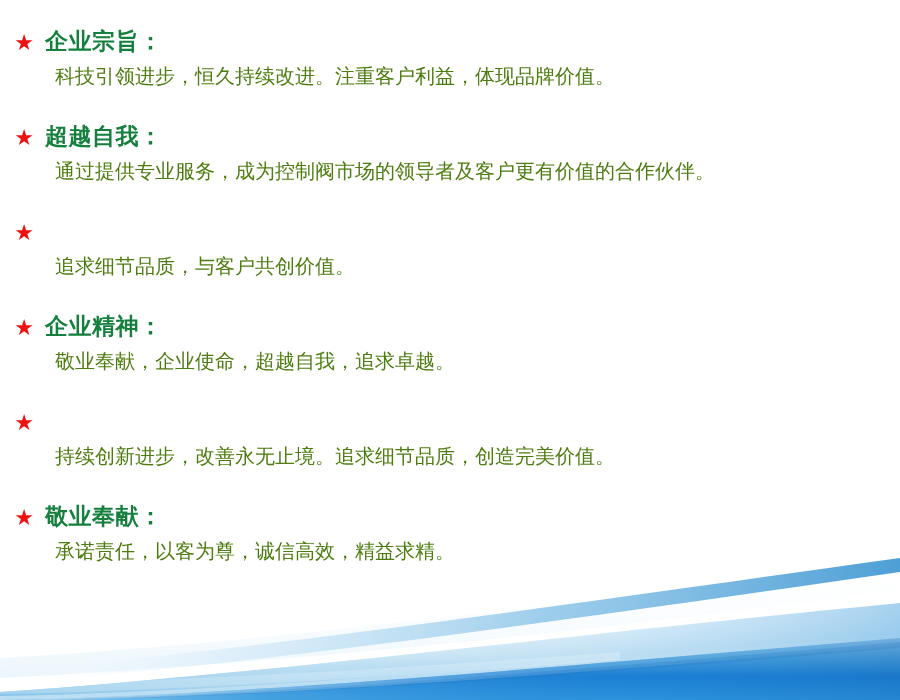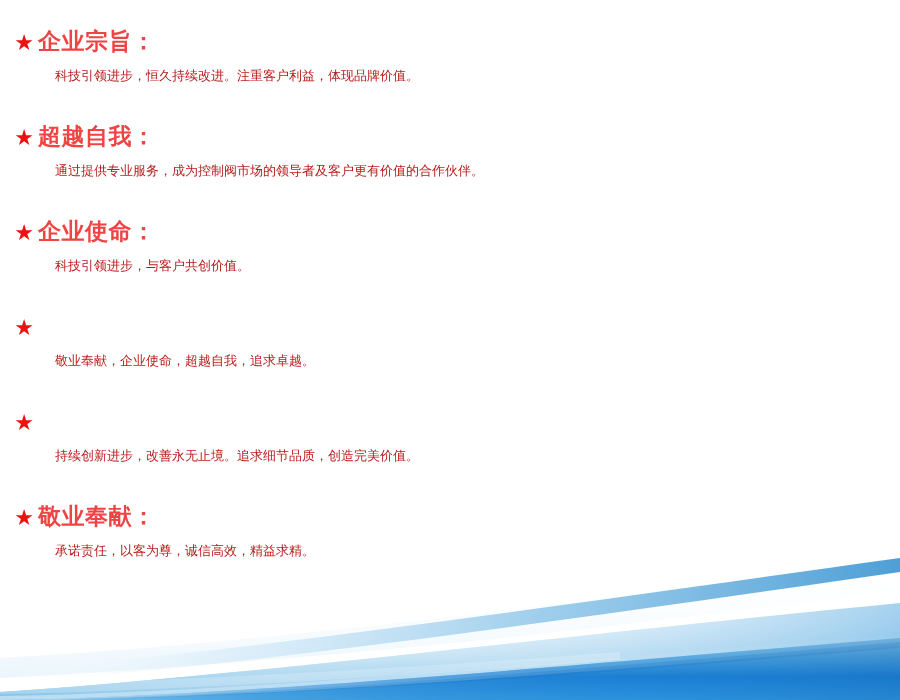--- a/index.html
+++ b/index.html
@@ -40,37 +40,37 @@
     width: 22px;
     height: 22px;
     color: #ee1111;
     font-size: 22px;
     line-height: 22px;
     text-align: center;
   }
 
   .block-heading {
     position: absolute;
-    left: 38px;
+    left: 45px;
     top: 0px;
     font-size: 23px;
     line-height: 30px;
     font-weight: bold;
-    color: #ef4444;
+    color: #15803d;
     letter-spacing: 0.5px;
     white-space: nowrap;
   }
 
   .block-body {
     position: absolute;
     left: 55px;
     top: 38px;
-    font-size: 13px;
+    font-size: 20px;
     line-height: 24px;
-    color: #b91c1c;
+    color: #4d7c0f;
     white-space: nowrap;
   }
 
   
   #wave-decoration {
     position: absolute;
     left: 0;
     bottom: 0;
     width: 900px;
     height: 150px;
@@ -97,26 +97,26 @@
     </div>
 
     <div class="culture-block">
       <span class="star-icon">★</span>
       <div class="block-heading">超越自我：</div>
       <div class="block-body">通过提供专业服务，成为控制阀市场的领导者及客户更有价值的合作伙伴。</div>
     </div>
 
     <div class="culture-block">
       <span class="star-icon">★</span>
-      <div class="block-heading">企业使命：</div>
-      <div class="block-body">科技引领进步，与客户共创价值。</div>
+      <div class="block-body">追求细节品质，与客户共创价值。</div>
     </div>
 
     <div class="culture-block">
       <span class="star-icon">★</span>
+      <div class="block-heading">企业精神：</div>
       <div class="block-body">敬业奉献，企业使命，超越自我，追求卓越。</div>
     </div>
 
     <div class="culture-block">
       <span class="star-icon">★</span>
       <div class="block-body">持续创新进步，改善永无止境。追求细节品质，创造完美价值。</div>
     </div>
 
     <div class="culture-block">
       <span class="star-icon">★</span>

